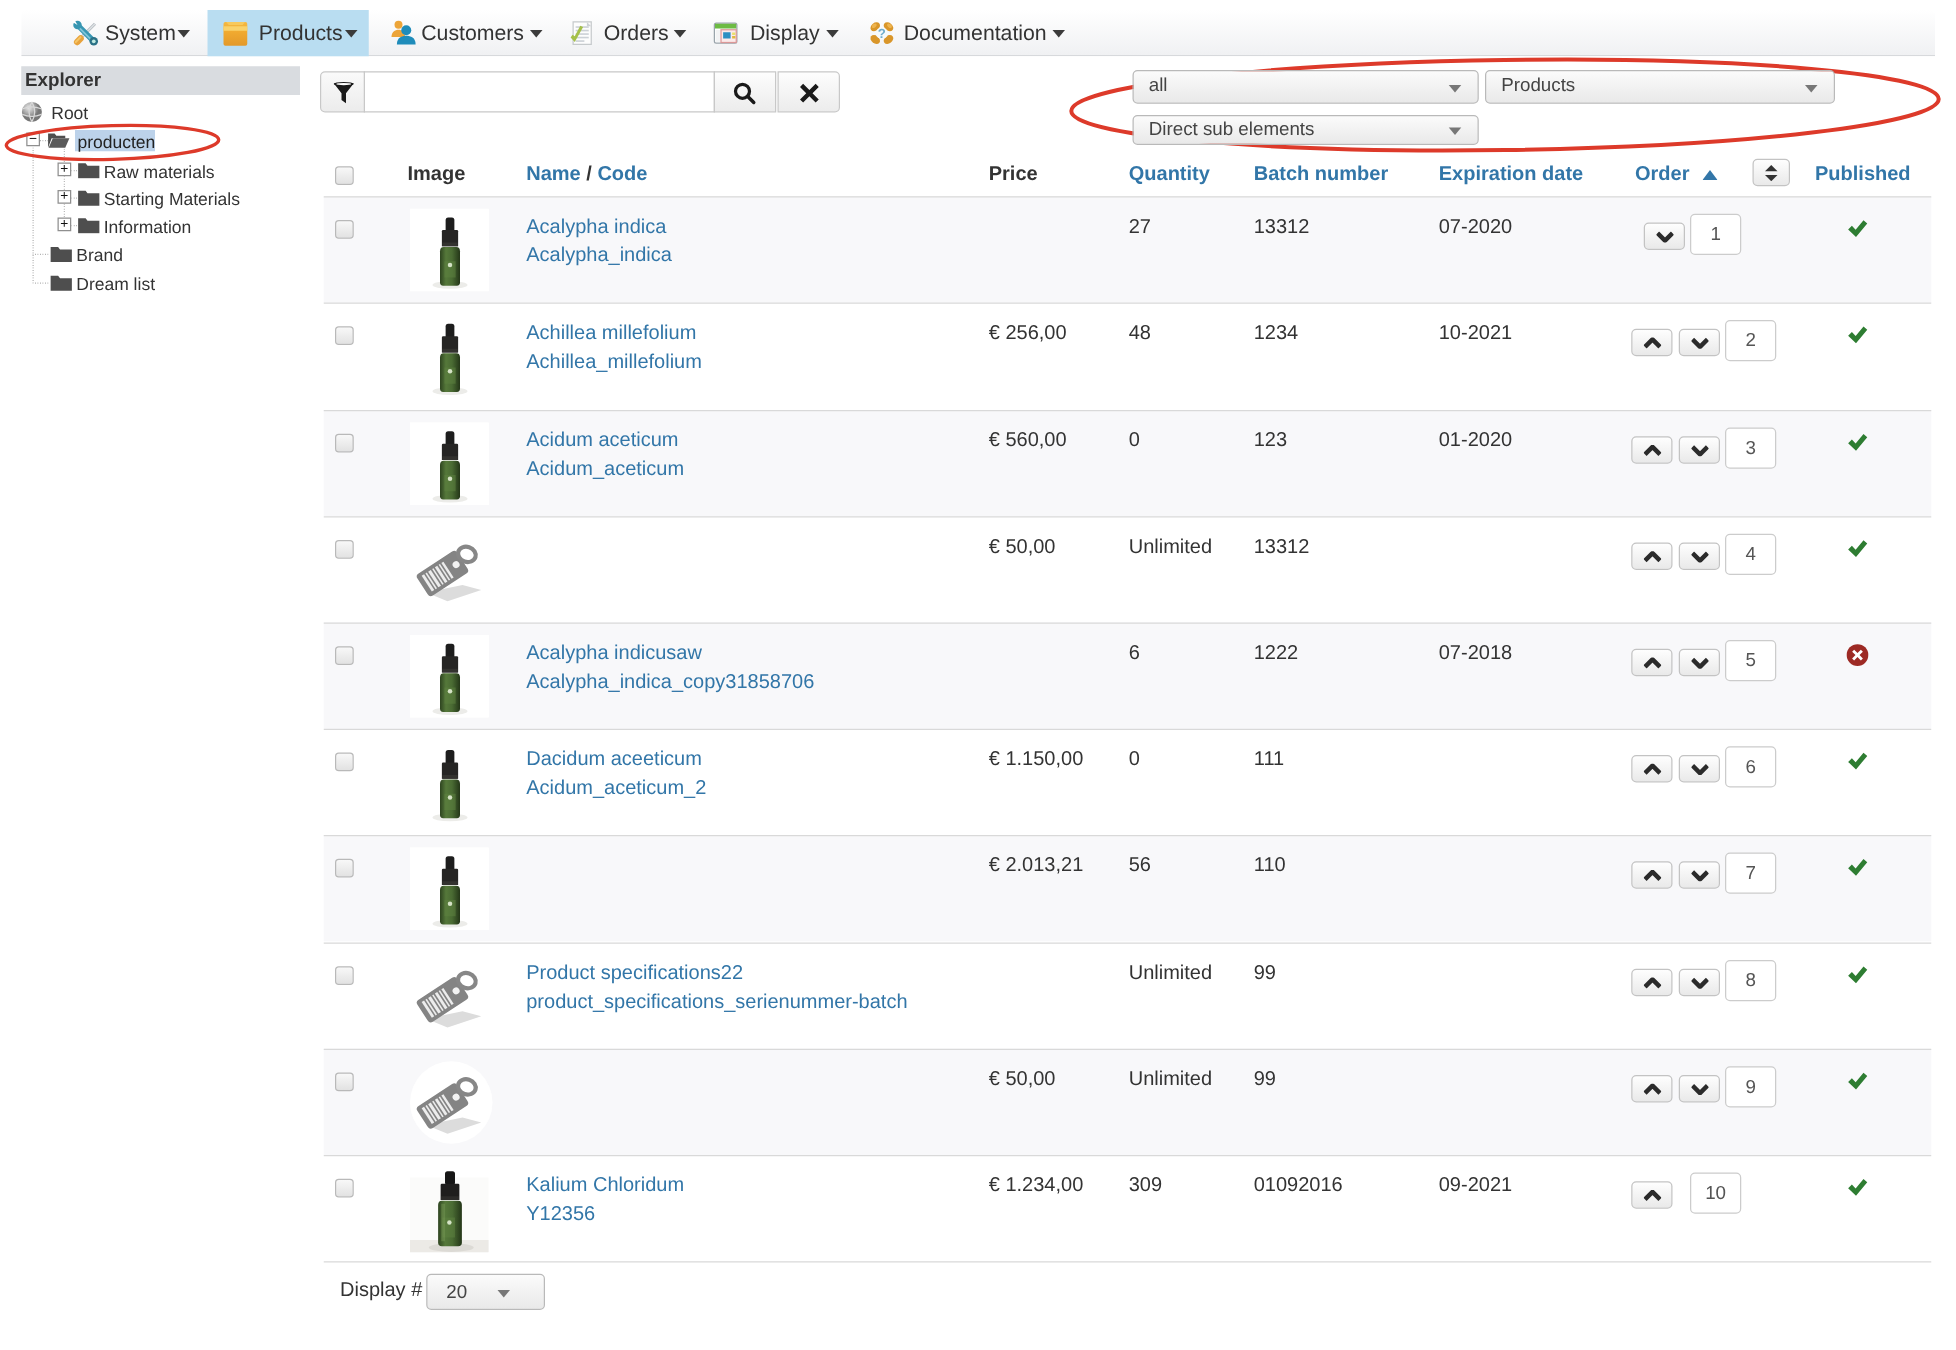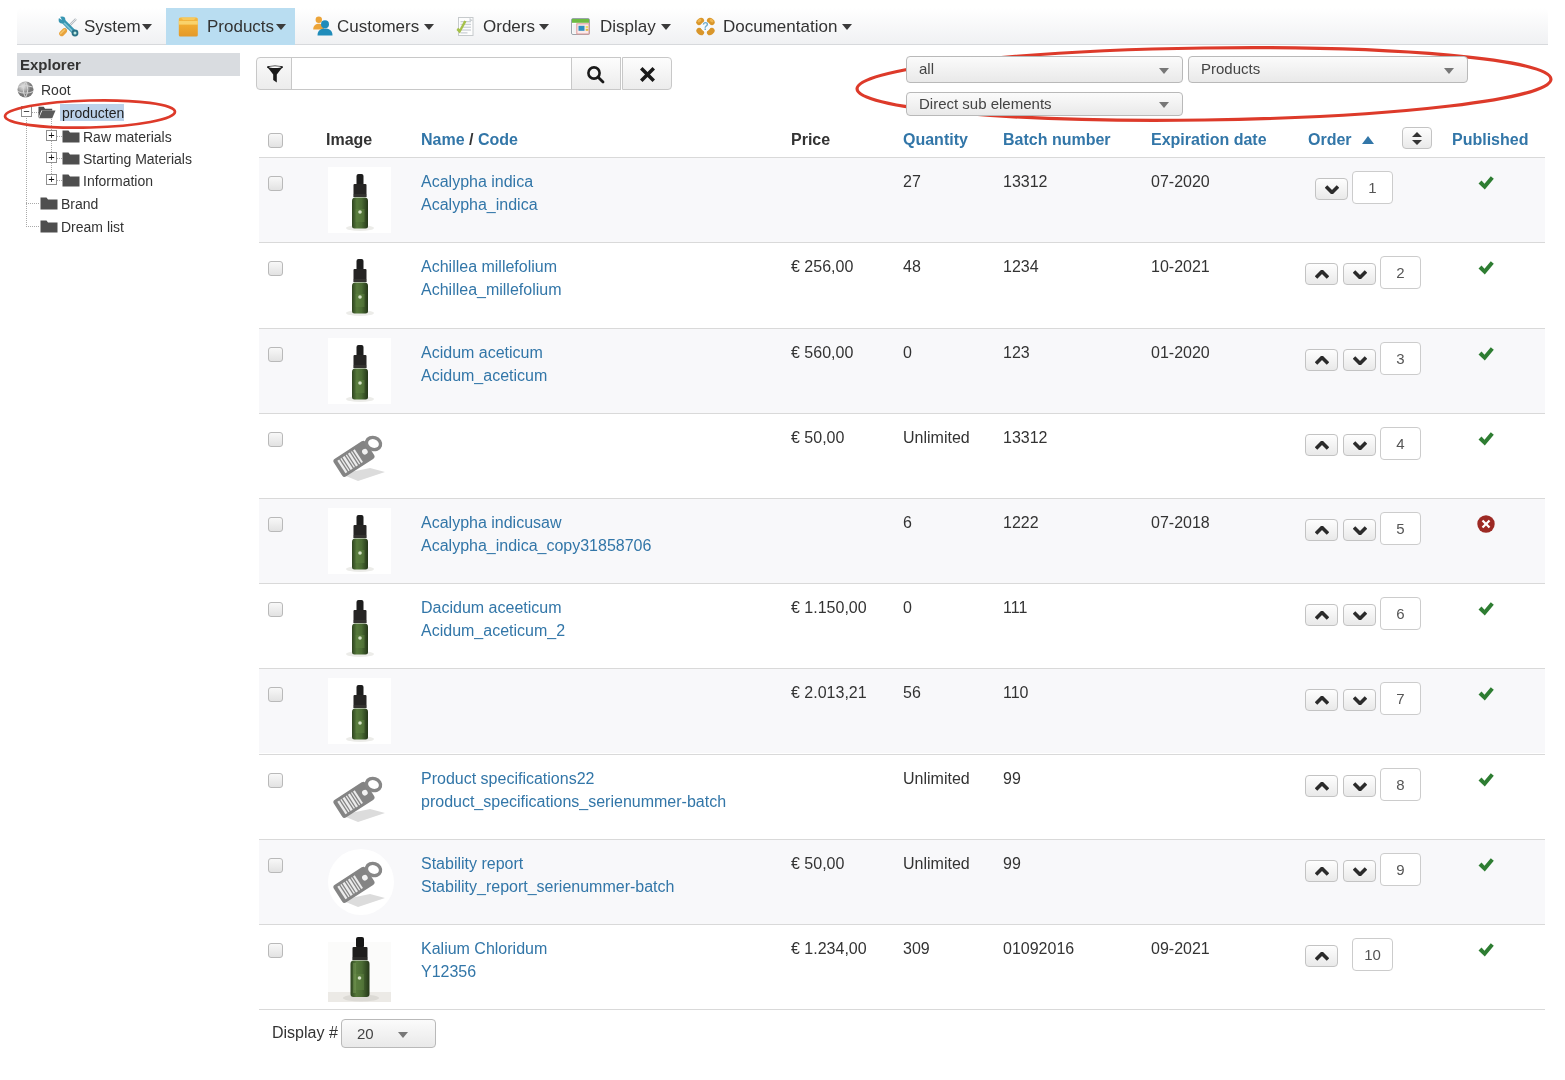--- a/index.html
+++ b/index.html
@@ -557,21 +557,20 @@
       </svg>
   </div>
   <div class="rowline" style="top:839px;"></div>
 
   <div class="row alt" style="top:839px;">
     <div class="cbx" style="left:9px; top:19px;"></div>
     <div class="abs" style="left:69px; top:10px; width:66px; height:66px; background:#fff; border-radius:50%;"></div>
     <svg class="thumb" style="background:transparent;">
         <use href="#tag"></use>
       </svg>
-    <div class="namecell">Stability report<br>Stability_report_serienummer-batch</div>
     <div class="cellv c-price">€ 50,00</div>
     <div class="cellv c-qty">Unlimited</div>
     <div class="cellv c-batch">99</div>
     <div class="obtn" style="left:1046px; top:21px;">
         <svg style="position:absolute;left:9px;top:6px;" width="14" height="9">
           <use href="#chup"></use>
         </svg>
       </div>
     <div class="obtn" style="left:1084px; top:21px;">
         <svg style="position:absolute;left:9px;top:6px;" width="14" height="9">

